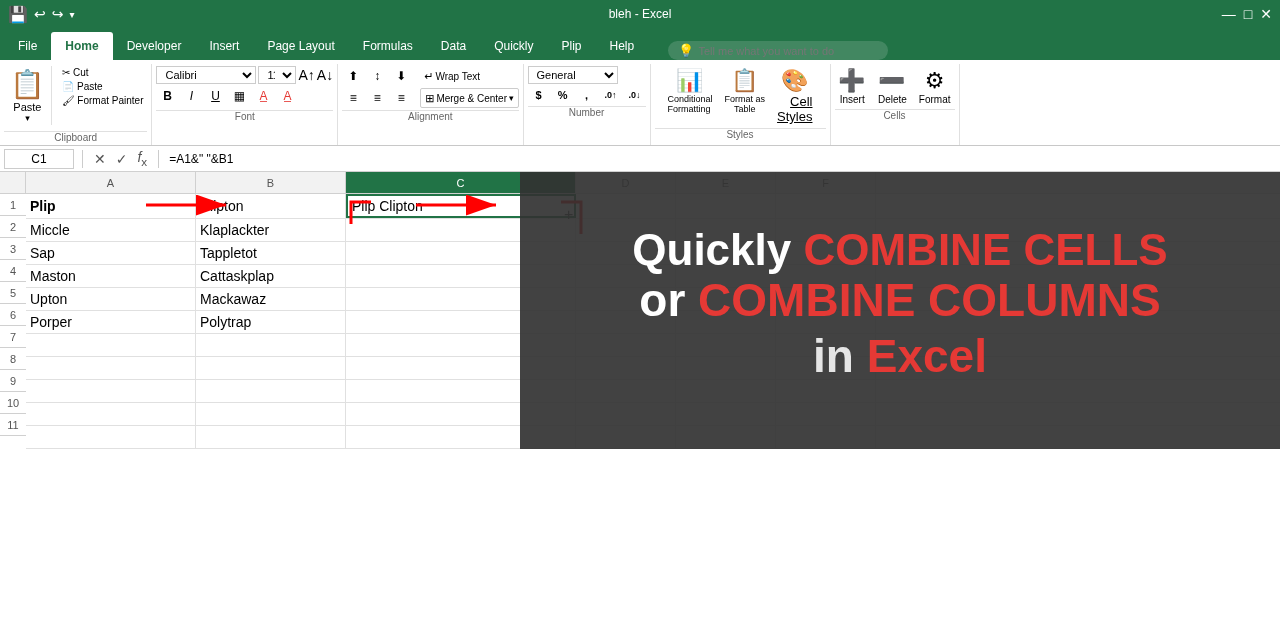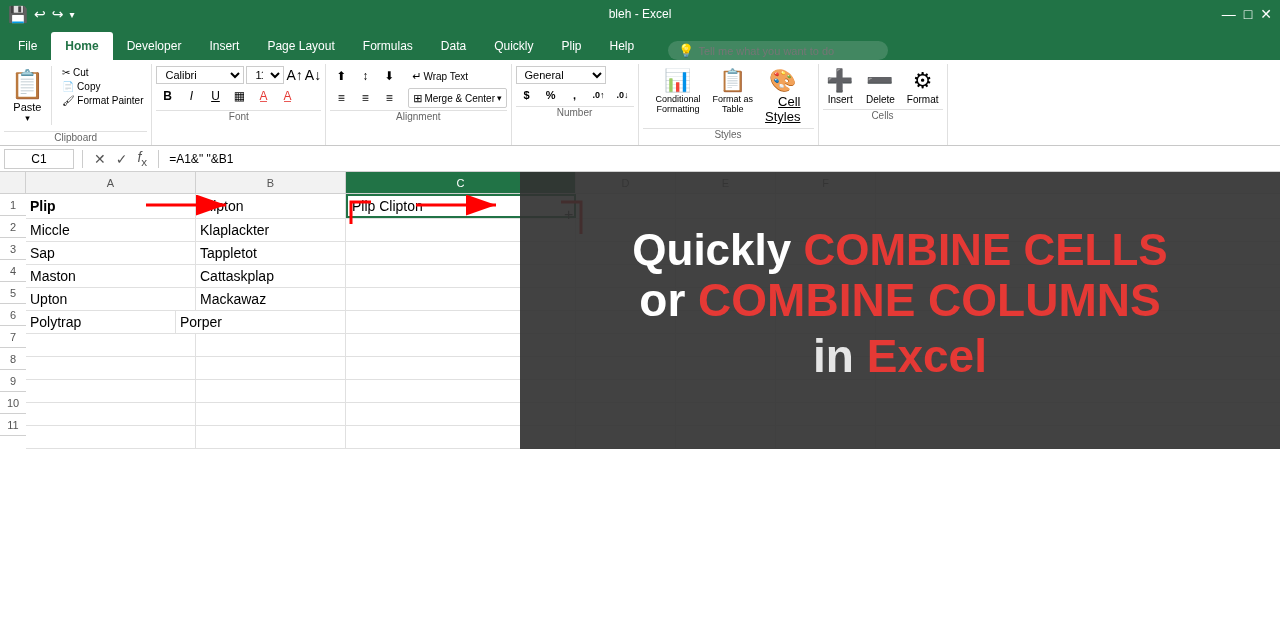--- a/index.html
+++ b/index.html
@@ -90,21 +90,21 @@
     .small-btn { font-size: 10px; padding: 1px 4px; cursor: pointer; border-radius: 2px; white-space: nowrap; }
 
     
     .font-group { min-width: 160px; }
     .font-row { display: flex; align-items: center; gap: 2px; margin-bottom: 2px; }
     .font-select {
       border: 1px solid #ccc;
       padding: 1px 4px;
       font-size: 11px;
       background: white;
-      width: 88px;
+      width: 100px;
       cursor: pointer;
     }
     .size-select {
       border: 1px solid #ccc;
       padding: 1px 4px;
       font-size: 11px;
       background: white;
       width: 38px;
       cursor: pointer;
     }
@@ -315,21 +315,21 @@
 
   <div class="ribbon-group clipboard-group">
     <div class="ribbon-group-content">
       <div class="paste-btn">
         <span style="font-size:28px;">📋</span>
         <span style="font-size:11px;">Paste</span>
         <span style="font-size:9px;">▾</span>
       </div>
       <div class="small-btns">
         <div class="small-btn">✂ Cut</div>
-        <div class="small-btn">📄 Copy</div>
+        <div class="small-btn">📄 Paste</div>
         <div class="small-btn">🖌 Format Painter</div>
       </div>
     </div>
     <div class="ribbon-group-label">Clipboard</div>
   </div>
 
   <div class="ribbon-group font-group">
     <div style="width:100%;">
       <div class="font-row">
         <select class="font-select">
@@ -406,21 +406,21 @@
         <div class="num-btn" style="font-size:9px;">.0↓</div>
       </div>
     </div>
     <div class="ribbon-group-label">Number</div>
   </div>
 
   <div class="ribbon-group styles-group">
     <div class="styles-content">
       <div class="style-btn">
         <span style="font-size:22px;">📊</span>
-        <span style="font-size:9px; text-align:center;">Conditional<br>Formatting</span>
+        <span style="font-size:9px; ">Conditional<br>Formatting</span>
       </div>
       <div class="style-btn">
         <span style="font-size:22px;">📋</span>
         <span style="font-size:9px; text-align:center;">Format as<br>Table</span>
       </div>
       <div class="style-btn">
         <span style="font-size:22px;">🎨</span>
         <span style="font-size:13px; text-align:right;text-decoration:underline;">Cell<br>Styles</span>
       </div>
     </div>
@@ -526,22 +526,22 @@
       <div class="grid-row">
         <div class="grid-cell" style="width:170px; font-size:14px;">Upton</div>
         <div class="grid-cell" style="width:150px; font-size:14px;">Mackawaz</div>
         <div class="grid-cell" style="width:230px;"></div>
         <div class="grid-cell" style="width:100px;"></div>
         <div class="grid-cell" style="width:100px;"></div>
         <div class="grid-cell" style="width:100px;"></div>
       </div>
 
       <div class="grid-row">
+        <div class="grid-cell" style="width:170px; font-size:14px;">Porper</div>
         <div class="grid-cell" style="width:150px; font-size:14px;">Polytrap</div>
-        <div class="grid-cell" style="width:170px; font-size:14px;">Porper</div>
         <div class="grid-cell" style="width:230px;"></div>
         <div class="grid-cell" style="width:100px;"></div>
         <div class="grid-cell" style="width:100px;"></div>
         <div class="grid-cell" style="width:100px;"></div>
       </div>
 
       <div class="grid-row">
         <div class="grid-cell" style="width:170px;"></div>
         <div class="grid-cell" style="width:150px;"></div>
         <div class="grid-cell" style="width:230px;"></div>

